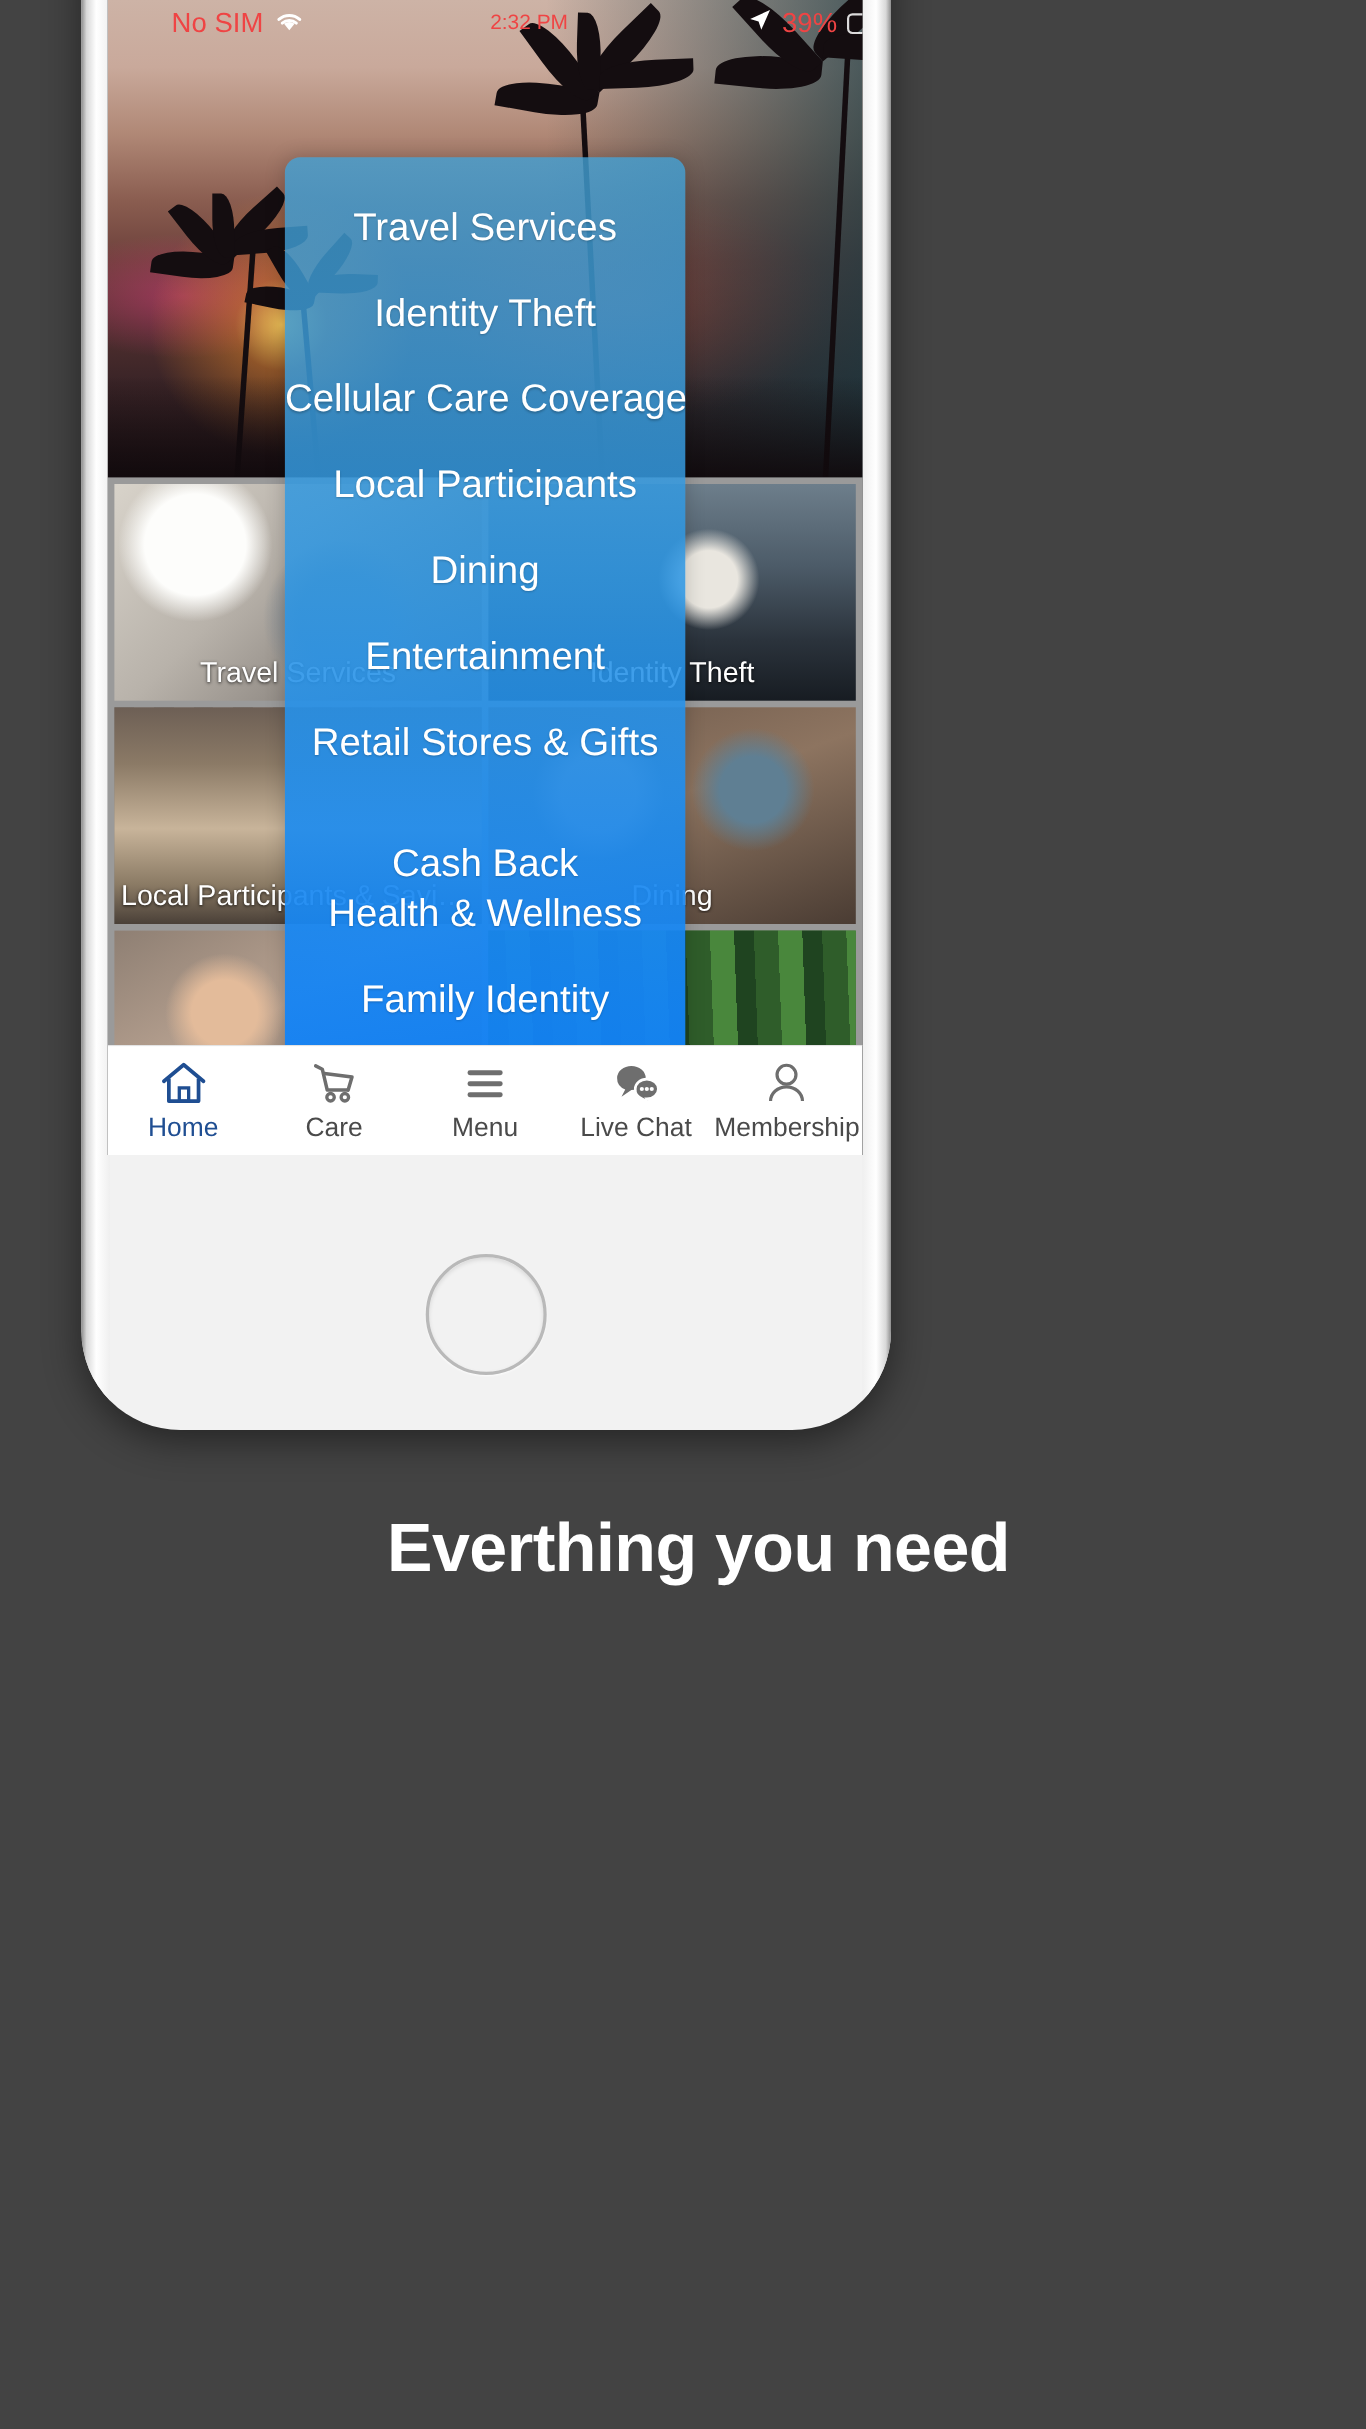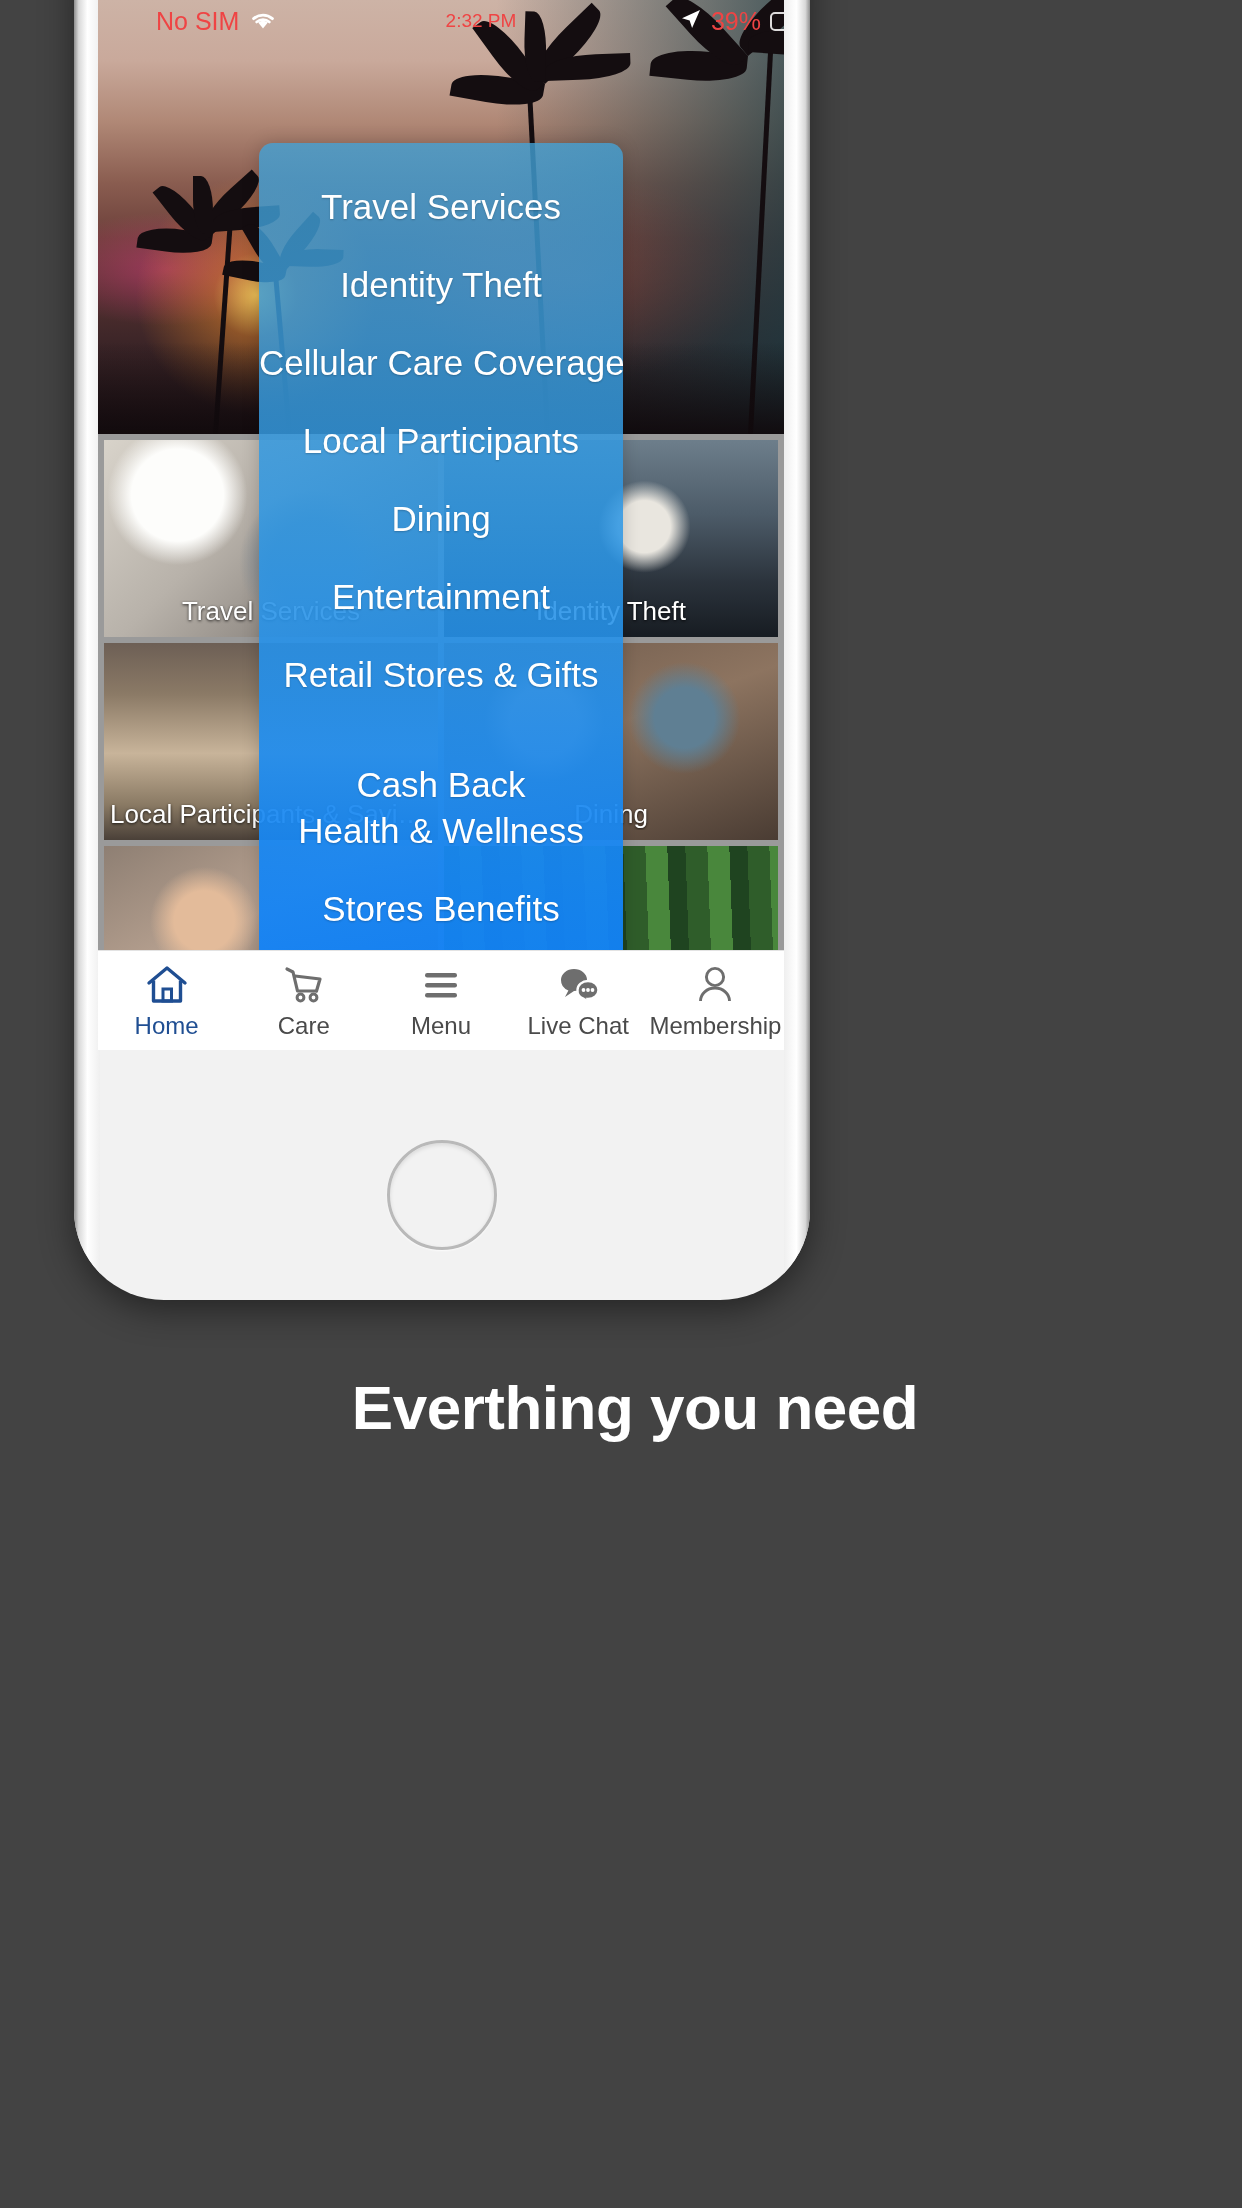--- a/index.html
+++ b/index.html
@@ -280,21 +280,21 @@
       <div class="menu-overlay">
         <div class="menu-item" style="top:46px;">Travel Services</div>
         <div class="menu-item" style="top:124px;">Identity Theft</div>
         <div class="menu-item" style="top:202px;">Cellular Care Coverage</div>
         <div class="menu-item" style="top:280px;">Local Participants</div>
         <div class="menu-item" style="top:358px;">Dining</div>
         <div class="menu-item" style="top:436px;">Entertainment</div>
         <div class="menu-item" style="top:514px;">Retail Stores &amp; Gifts</div>
         <div class="menu-item" style="top:592px;margin-top:32px;">Cash Back</div>
         <div class="menu-item" style="top:670px;">Health &amp; Wellness</div>
-        <div class="menu-item" style="top:748px;">Stores Benefits</div>
+        <div class="menu-item" style="top:748px;">Family Identity</div>
         <div class="menu-item" style="top:826px;">Contact Us</div>
         <div class="menu-item" style="top:904px;">Gift Cards</div>
       </div>
 
       <div class="statusbar">
         <div class="sb-left">
           <span>No SIM</span>
           <span>
             <svg width="28" height="21" viewBox="0 0 28 21">
               <path d="M14 19.5 L9.2 13.6 a7.6 7.6 0 0 1 9.6 0 Z" fill="#fff"></path>

